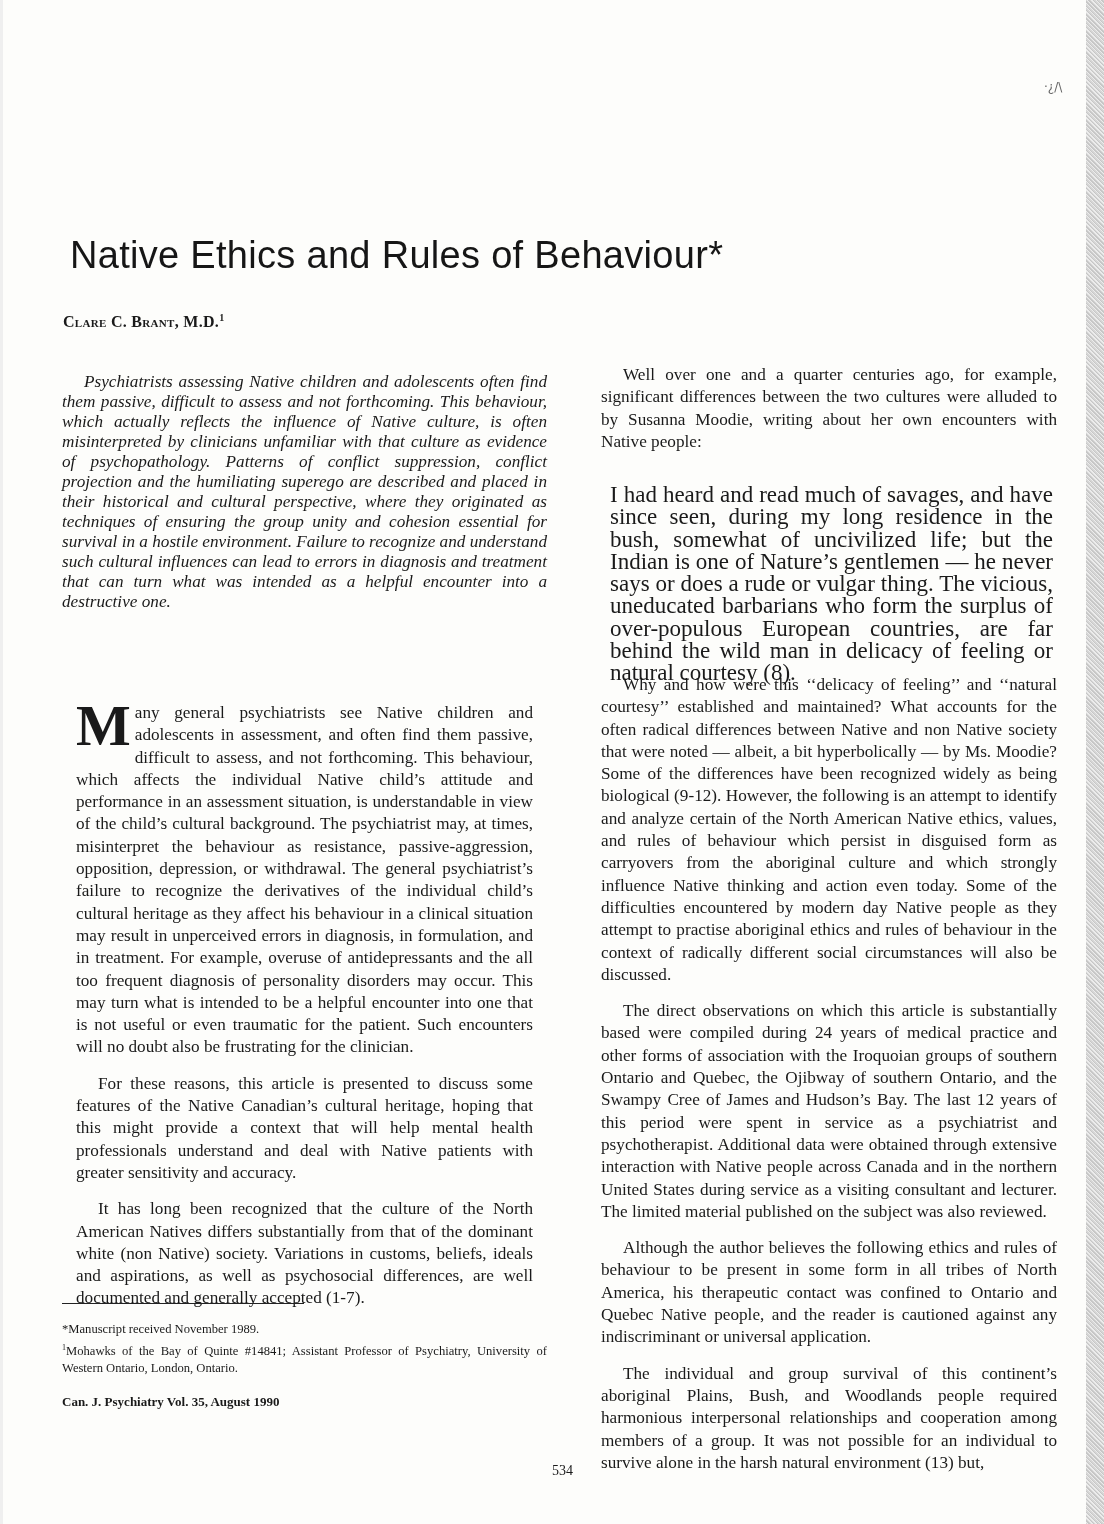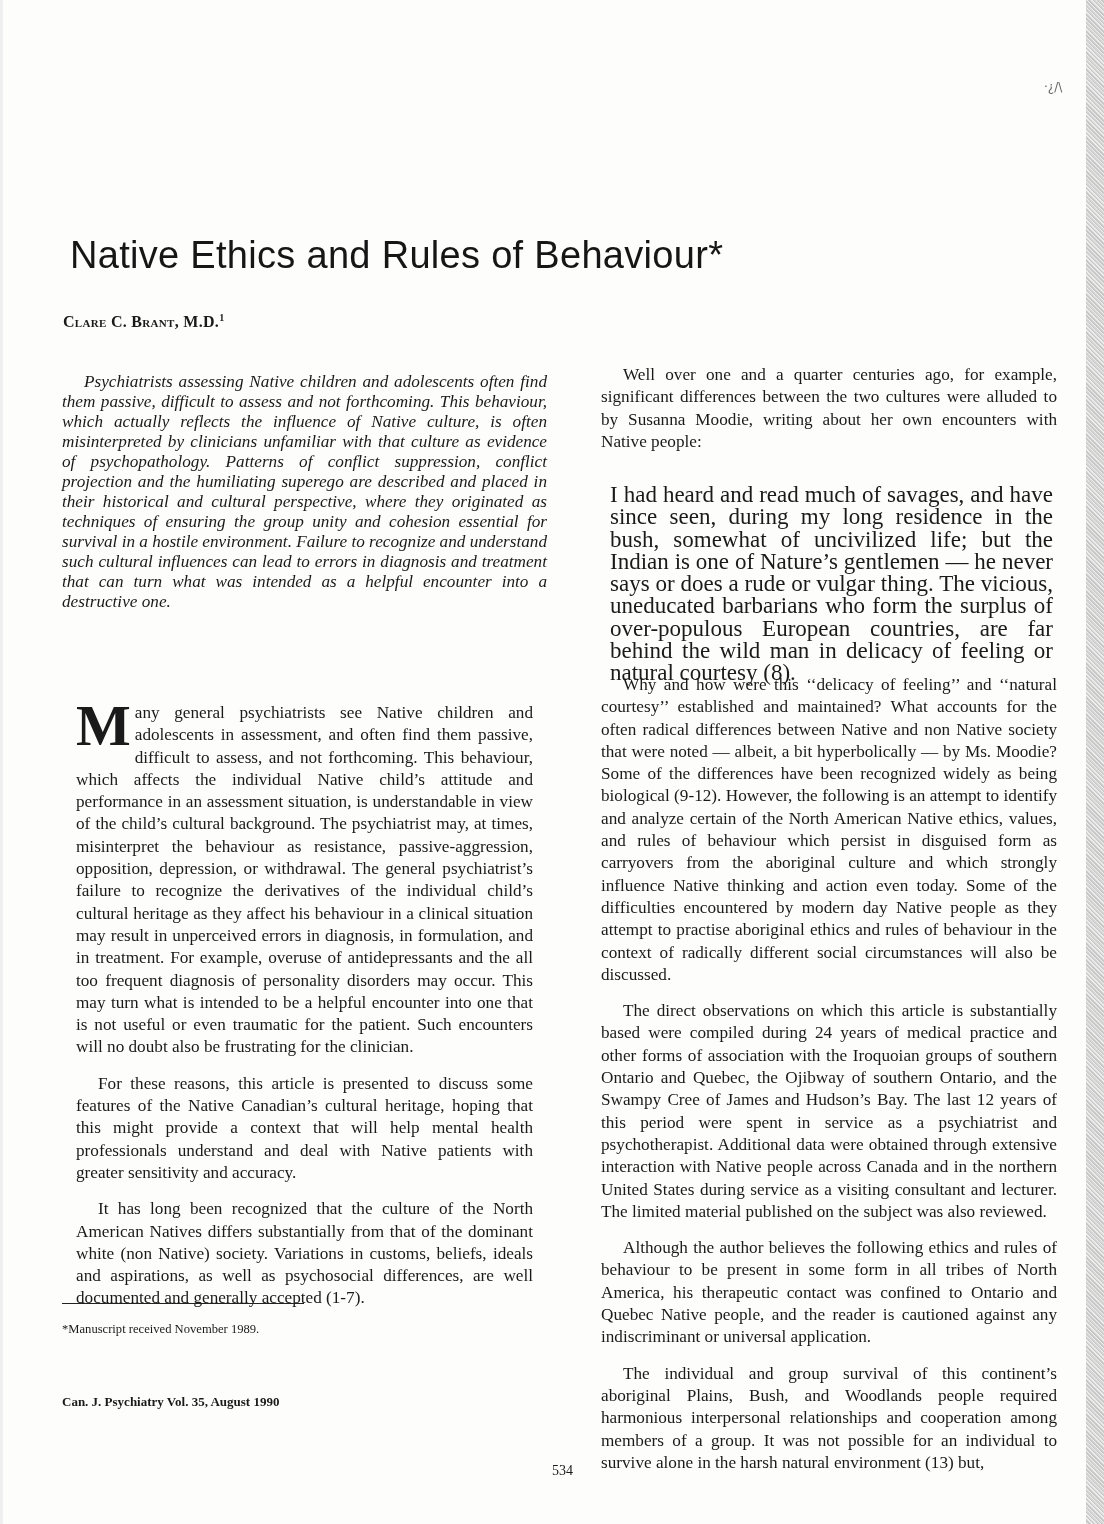--- a/index.html
+++ b/index.html
@@ -80,20 +80,21 @@
 <div class="col col-left body1">
   <p><span class="dropcap">M</span><span>any general psychiatrists see Native children and adolescents in assessment, and often find them passive, difficult to assess, and not forthcoming. This behaviour, which affects the individual Native child’s attitude and performance in an assessment situation, is understandable in view of the child’s cultural background. The psychiatrist may, at times, misinterpret the behaviour as resistance, passive-aggression, opposition, depression, or withdrawal. The general psychiatrist’s failure to recognize the derivatives of the individual child’s cultural heritage as they affect his behaviour in a clinical situation may result in unperceived errors in diagnosis, in formulation, and in treatment. For example, overuse of antidepressants and the all too frequent diagnosis of personality disorders may occur. This may turn what is intended to be a helpful encounter into one that is not useful or even traumatic for the patient. Such encounters will no doubt also be frustrating for the clinician.</span></p>
   <p class="indent">For these reasons, this article is presented to discuss some features of the Native Canadian’s cultural heritage, hoping that this might provide a context that will help mental health professionals understand and deal with Native patients with greater sensitivity and accuracy.</p>
   <p class="indent">It has long been recognized that the culture of the North American Natives differs substantially from that of the dominant white (non Native) society. Variations in customs, beliefs, ideals and aspirations, as well as psychosocial differences, are well documented and generally accepted (1-7).</p>
 </div>
 
 <div class="rule"></div>
 
 <div class="footnotes">
   <div>*Manuscript received November 1989.</div>
+  <div><sup>1</sup><span>Mohawks of the Bay of Quinte #14841; Assistant Professor of Psychiatry, University of Western Ontario, London, Ontario.</span></div>
 </div>
 
 <div class="journal">Can. J. Psychiatry Vol. 35, August 1990</div>
 
 <div class="col col-right rcol1">
   <p class="indent">Well over one and a quarter centuries ago, for example, significant differences between the two cultures were alluded to by Susanna Moodie, writing about her own encounters with Native people:</p>
 </div>
 
 <div class="quote">I had heard and read much of savages, and have since seen, during my long residence in the bush, somewhat of uncivilized life; but the Indian is one of Nature’s gentlemen — he never says or does a rude or vulgar thing. The vicious, uneducated barbarians who form the surplus of over-populous European countries, are far behind the wild man in delicacy of feeling or natural courtesy (8).</div>
 

